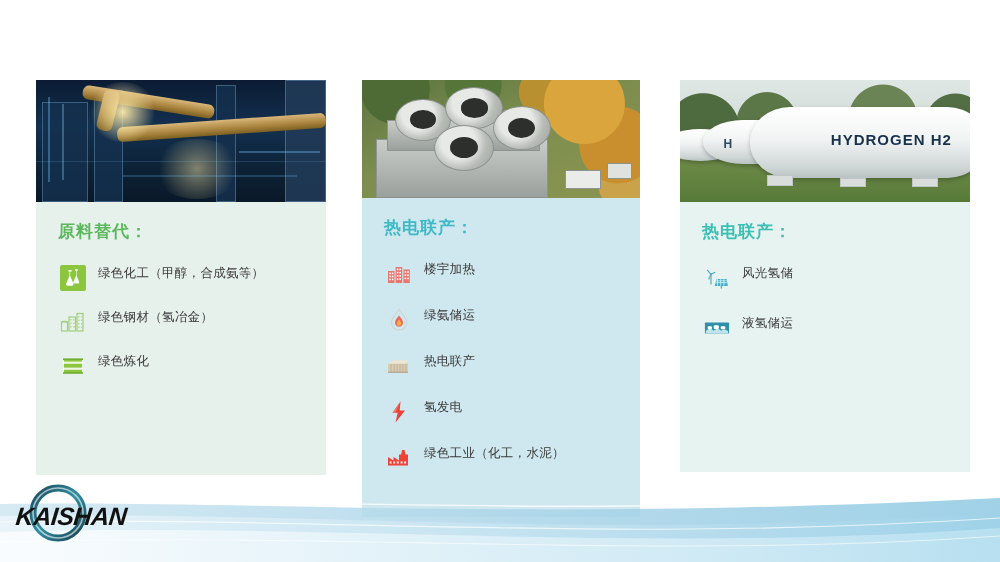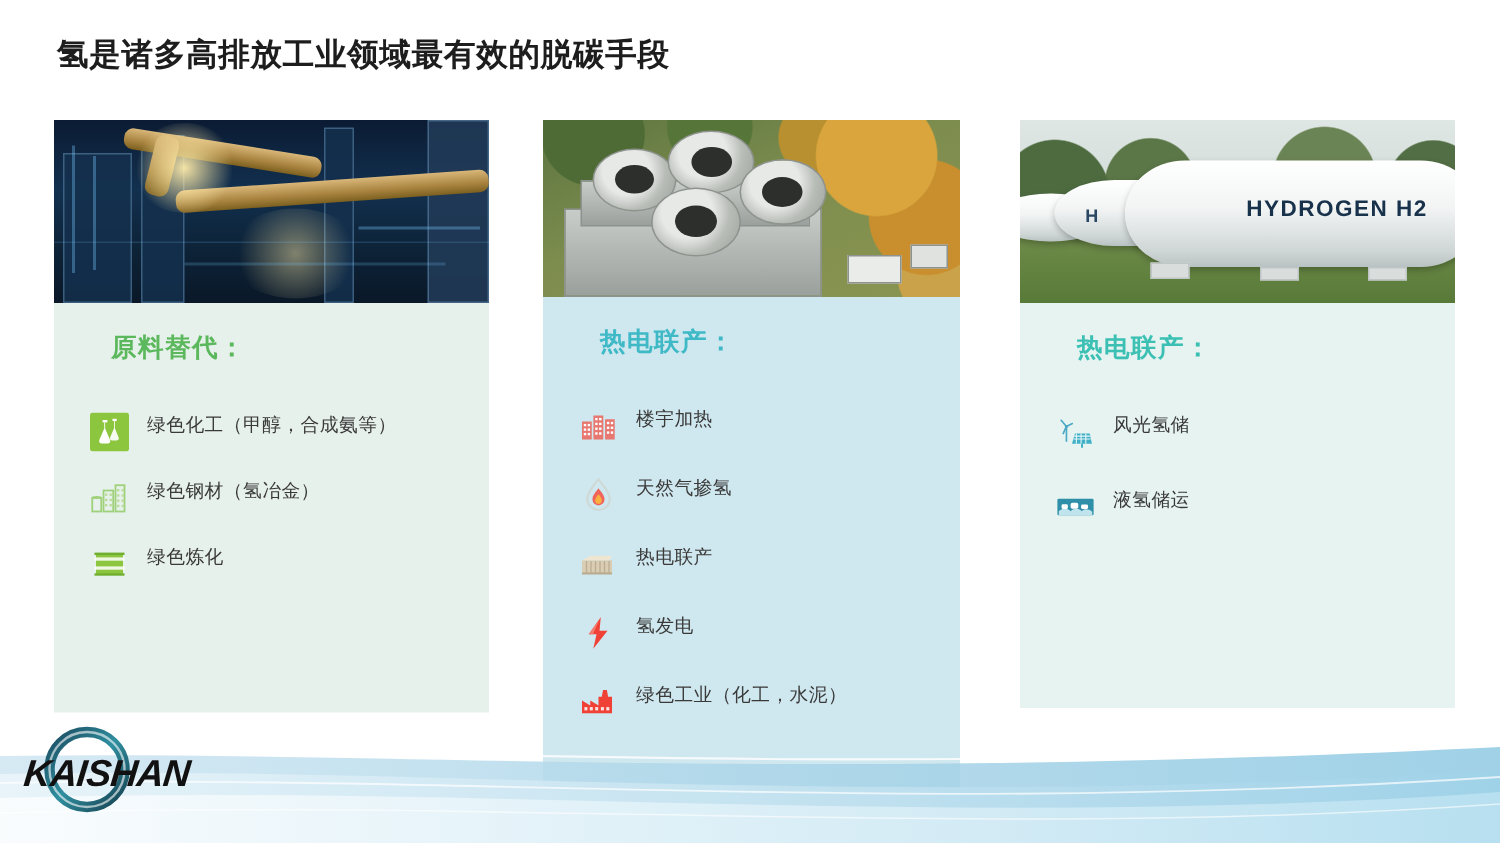--- a/index.html
+++ b/index.html
@@ -37,21 +37,21 @@
   .card {
     width: 100%;
     padding: 18px 0 26px 0;
   }
   .card-1 { background: #e7f1ec; min-height: 273px; }
   .card-2 { background: #cfe7ee; min-height: 278px; }
   .card-3 { background: #e6f3f1; min-height: 270px; }
 
   .card-title {
     font-size: 17px; font-weight: bold; letter-spacing: 1px;
-    padding-left: 38px; margin-bottom: 32px;
+    padding-left: 22px; margin-bottom: 22px;
   }
   .card-1 .card-title { color: #5cb85c; }
   .card-2 .card-title { color: #3fb9c6; }
   .card-3 .card-title { color: #3cc0b4; }
 
   .item {
     display: flex; align-items: flex-start;
     padding-left: 24px; margin-bottom: 18px;
     min-height: 26px;
   }
@@ -156,21 +156,20 @@
     position: absolute; left: 447px; bottom: 20px;
     font-size: 10.5px; color: rgba(255,255,255,.78);
     letter-spacing: .2px; white-space: nowrap;
   }
 </style>
 </head>
 <body>
 
 <div class="slide">
 
-  <div class="title">氢是诸多高排放工业领域最有效的脱碳手段</div>
 
   <div class="columns">
 
     <div class="col col-1">
       <div class="photo">
         <div class="ph-refinery">
           <div class="tower" style="left:2%;top:18%;width:16%;height:82%"></div>
           <div class="tower" style="left:20%;top:8%;width:10%;height:92%"></div>
           <div class="tower" style="left:62%;top:4%;width:7%;height:96%"></div>
           <div class="tower" style="left:86%;top:0;width:14%;height:100%;background:rgba(32,58,86,.9)"></div>
@@ -298,21 +297,21 @@
         </div>
 
         <div class="item">
           <span class="item-icon">
             <svg width="26" height="26" viewBox="0 0 26 26">
               <path d="M13 2.5C10 7 5.5 10.5 5.5 15.6c0 4.3 3.4 7.4 7.5 7.4s7.5-3.1 7.5-7.4C20.5 10.5 16 7 13 2.5z" fill="none" stroke="#cfd9d6" stroke-width="1.4"></path>
               <path d="M13 8.5c-1.8 2.6-4 4.6-4 7.3 0 2.3 1.8 4 4 4s4-1.7 4-4c0-2.7-2.2-4.7-4-7.3z" fill="#f2564b" opacity=".9"></path>
               <path d="M13 12.5c-1 1.5-2.2 2.6-2.2 4.1 0 1.3 1 2.3 2.2 2.3s2.2-1 2.2-2.3c0-1.5-1.2-2.6-2.2-4.1z" fill="#fbb040"></path>
             </svg>
           </span>
-          <span class="item-label">天然气掺氢</span>
+          <span class="item-label">绿氨储运</span>
         </div>
 
         <div class="item">
           <span class="item-icon">
             <svg width="26" height="26" viewBox="0 0 26 26">
               <rect x="2" y="10.5" width="20" height="8.5" fill="#d9cdb4"></rect>
               <path d="M2 10.5 8 7.5h14l-1.8 3z" fill="#efe6d2"></path>
               <g stroke="#bcae93" stroke-width=".9">
                 <path d="M5 11v8M8 11v8M11 11v8M14 11v8M17 11v8M20 11v8"></path>
               </g>

